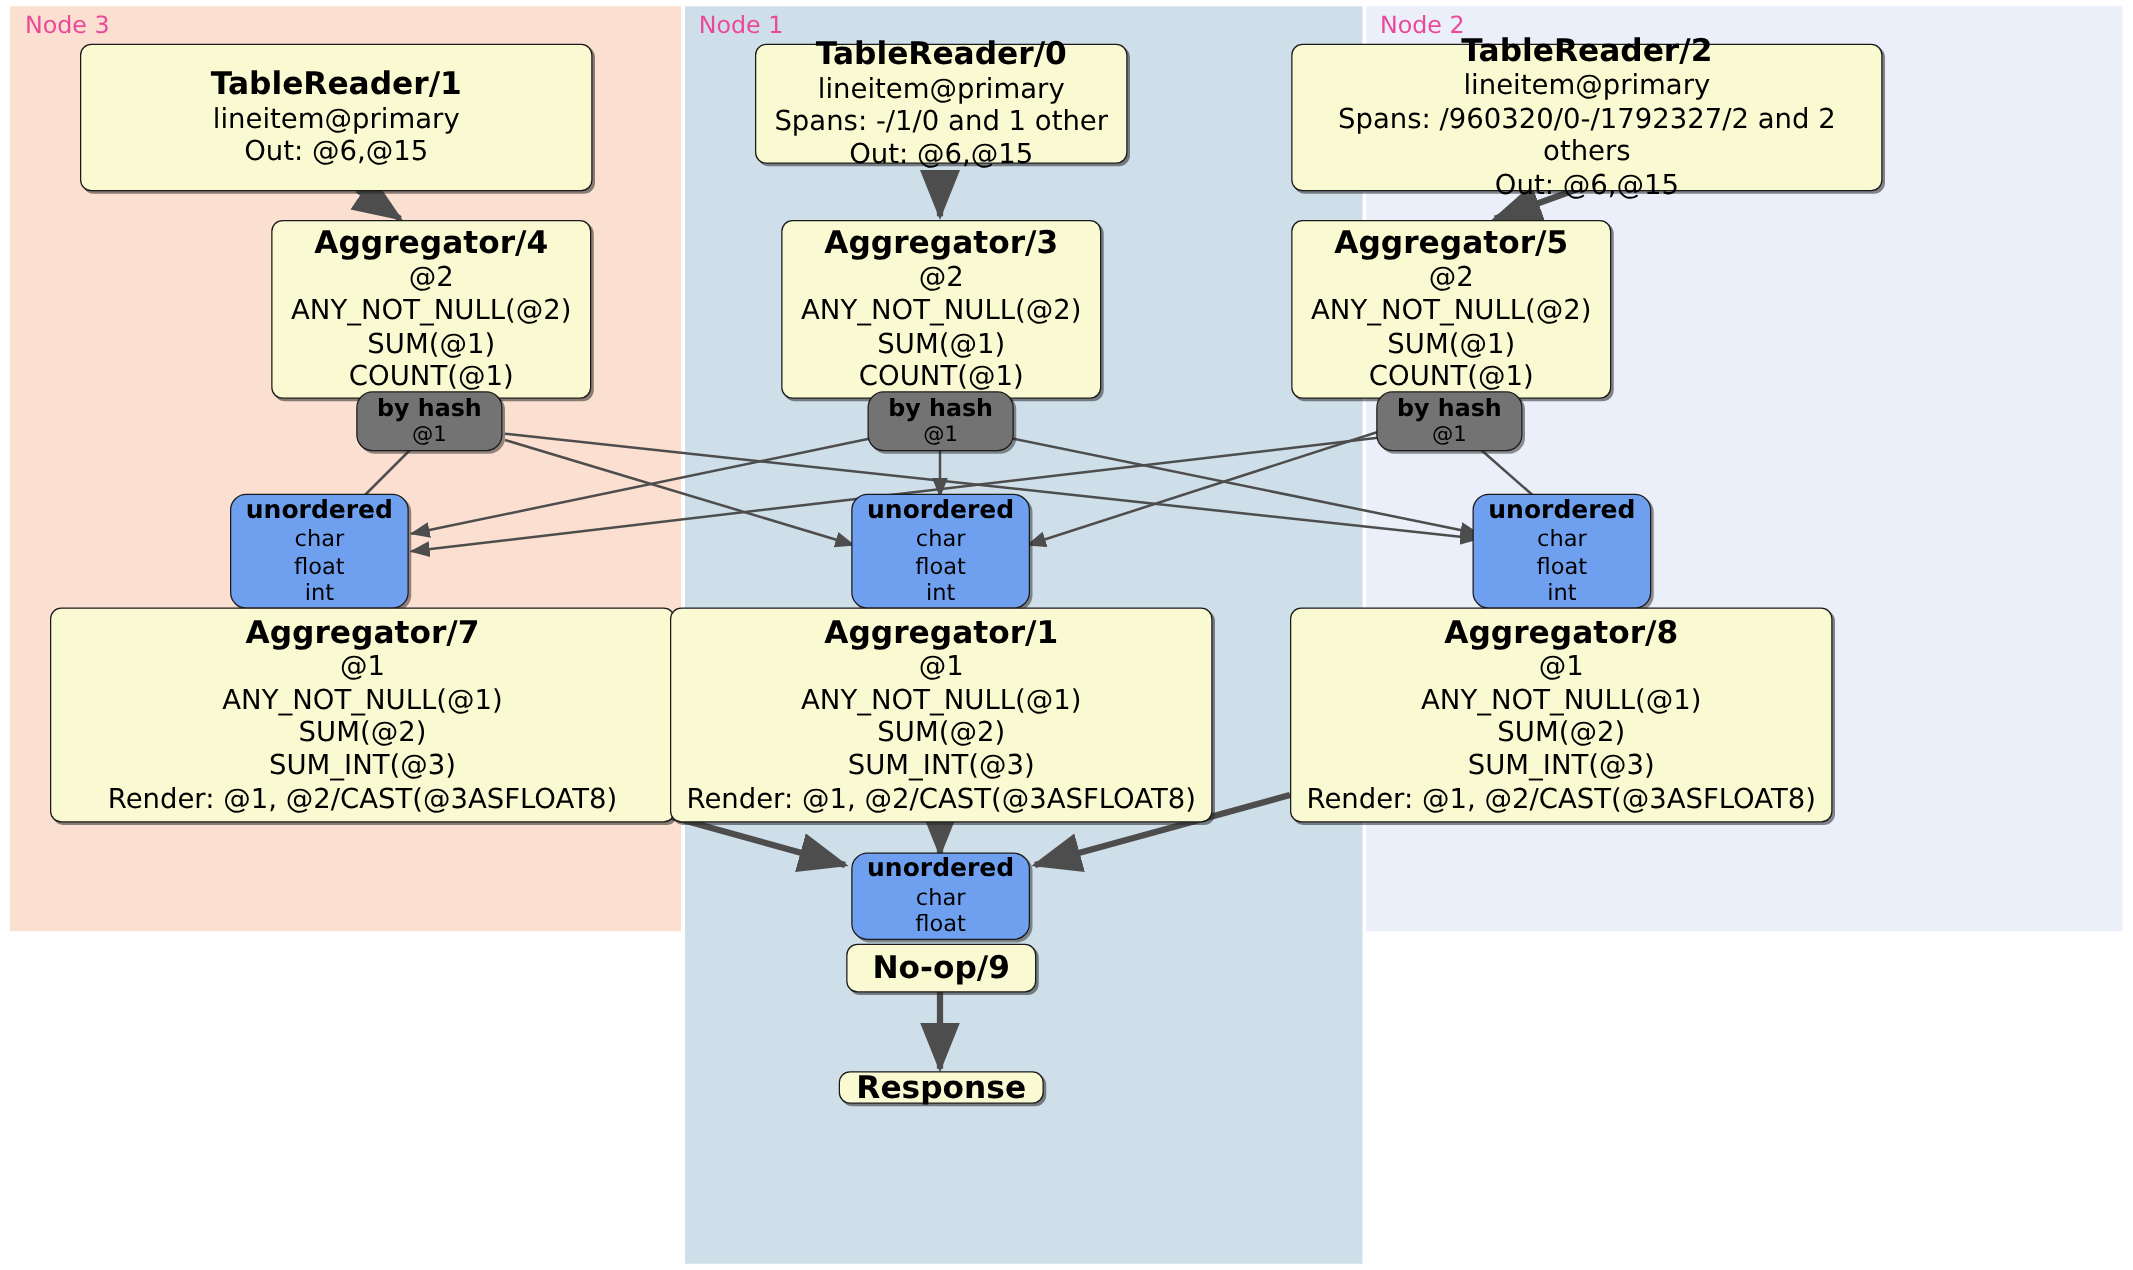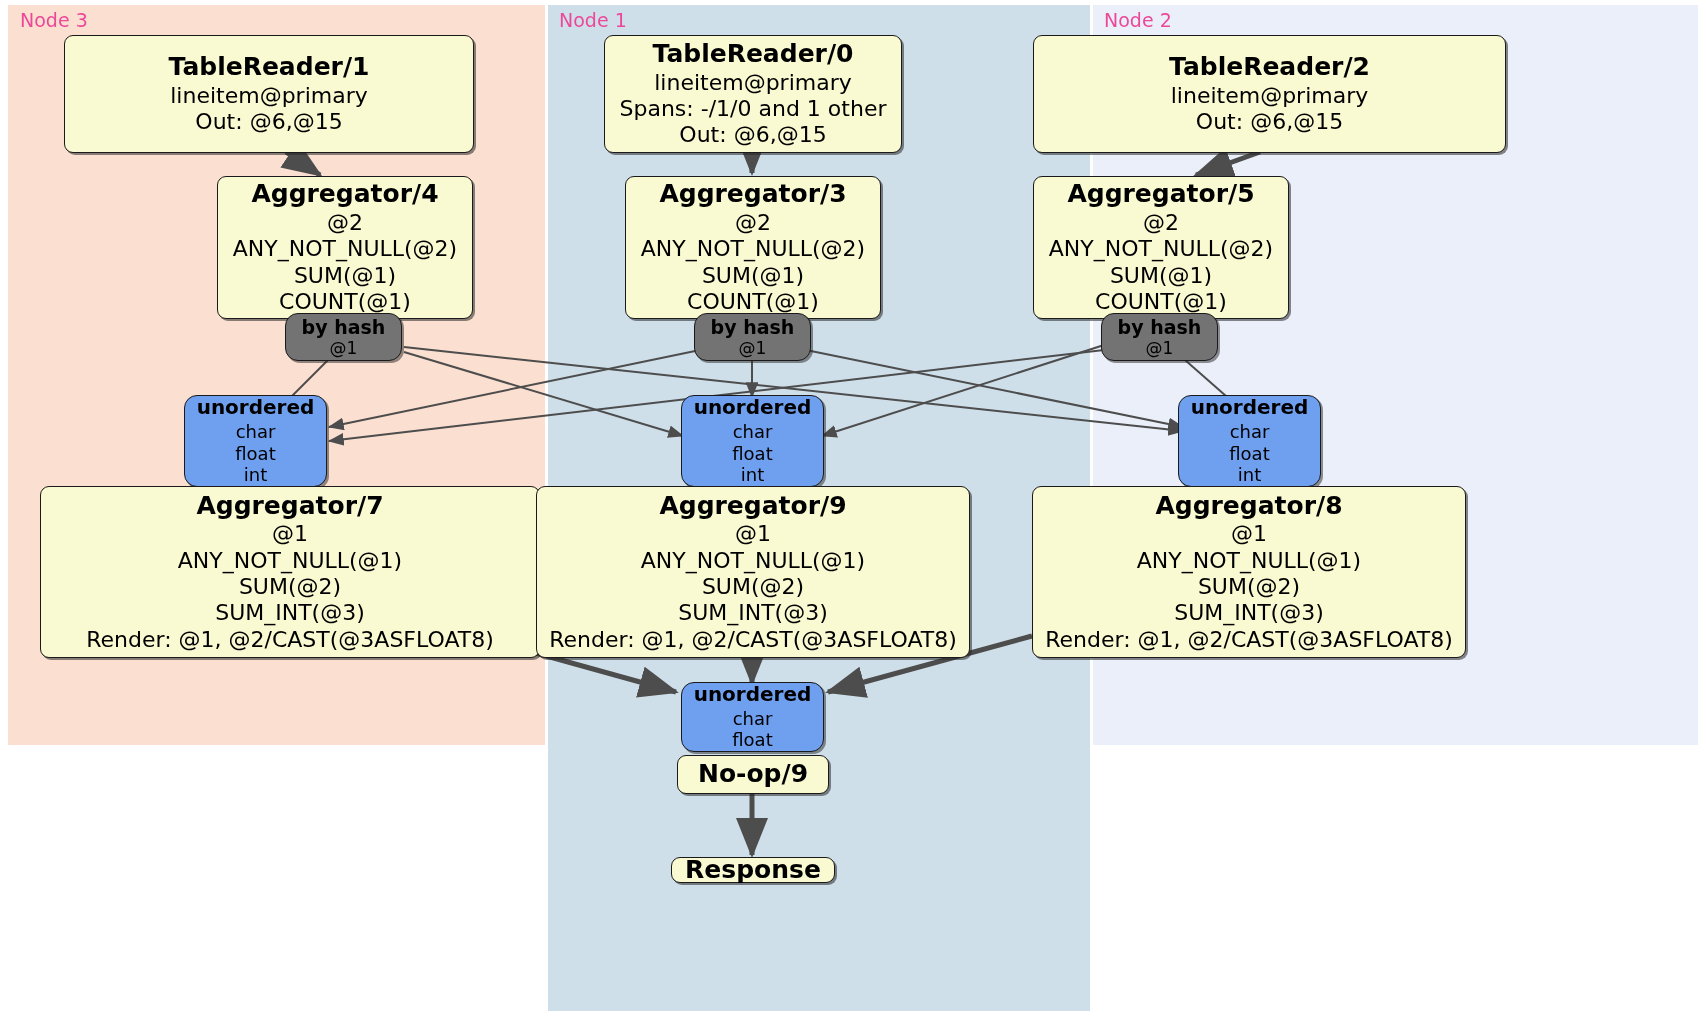--- a/index.html
+++ b/index.html
@@ -113,21 +113,21 @@
 
   <div class="box proc" style="left:40px;top:486px;width:500px;height:172px;">
     <div class="ttl">Aggregator/7</div>
     <div class="ln">@1</div>
     <div class="ln">ANY_NOT_NULL(@1)</div>
     <div class="ln">SUM(@2)</div>
     <div class="ln">SUM_INT(@3)</div>
     <div class="ln">Render: @1, @2/CAST(@3ASFLOAT8)</div>
   </div>
 
-  <div class="box proc" style="left:604px;top:35px;width:298px;height:118px;">
+  <div class="box proc" style="left:604px;top:35px;width:298px;height:96px;">
     <div class="ttl">TableReader/0</div>
     <div class="ln">lineitem@primary</div>
     <div class="ln">Spans: -/1/0 and 1 other</div>
     <div class="ln">Out: @6,@15</div>
   </div>
 
   <div class="box proc" style="left:625px;top:176px;width:256px;height:143px;">
     <div class="ttl">Aggregator/3</div>
     <div class="ln">@2</div>
     <div class="ln">ANY_NOT_NULL(@2)</div>
@@ -141,21 +141,21 @@
   </div>
 
   <div class="box sync" style="left:681px;top:395px;width:143px;height:92px;">
     <div class="ttl">unordered</div>
     <div class="ln">char</div>
     <div class="ln">float</div>
     <div class="ln">int</div>
   </div>
 
   <div class="box proc" style="left:536px;top:486px;width:434px;height:172px;">
-    <div class="ttl">Aggregator/9</div>
+    <div class="ttl">Aggregator/1</div>
     <div class="ln">@1</div>
     <div class="ln">ANY_NOT_NULL(@1)</div>
     <div class="ln">SUM(@2)</div>
     <div class="ln">SUM_INT(@3)</div>
     <div class="ln">Render: @1, @2/CAST(@3ASFLOAT8)</div>
   </div>
 
   <div class="box sync" style="left:681px;top:682px;width:143px;height:70px;">
     <div class="ttl">unordered</div>
     <div class="ln">char</div>
@@ -166,20 +166,21 @@
     <div class="ttl">No-op/9</div>
   </div>
 
   <div class="box proc small-proc" style="left:671px;top:857px;width:164px;height:26px;">
     <div class="ttl">Response</div>
   </div>
 
   <div class="box proc" style="left:1033px;top:35px;width:473px;height:118px;">
     <div class="ttl">TableReader/2</div>
     <div class="ln">lineitem@primary</div>
+    <div class="ln">Spans: /960320/0-/1792327/2 and 2 others</div>
     <div class="ln">Out: @6,@15</div>
   </div>
 
   <div class="box proc" style="left:1033px;top:176px;width:256px;height:143px;">
     <div class="ttl">Aggregator/5</div>
     <div class="ln">@2</div>
     <div class="ln">ANY_NOT_NULL(@2)</div>
     <div class="ln">SUM(@1)</div>
     <div class="ln">COUNT(@1)</div>
   </div>

